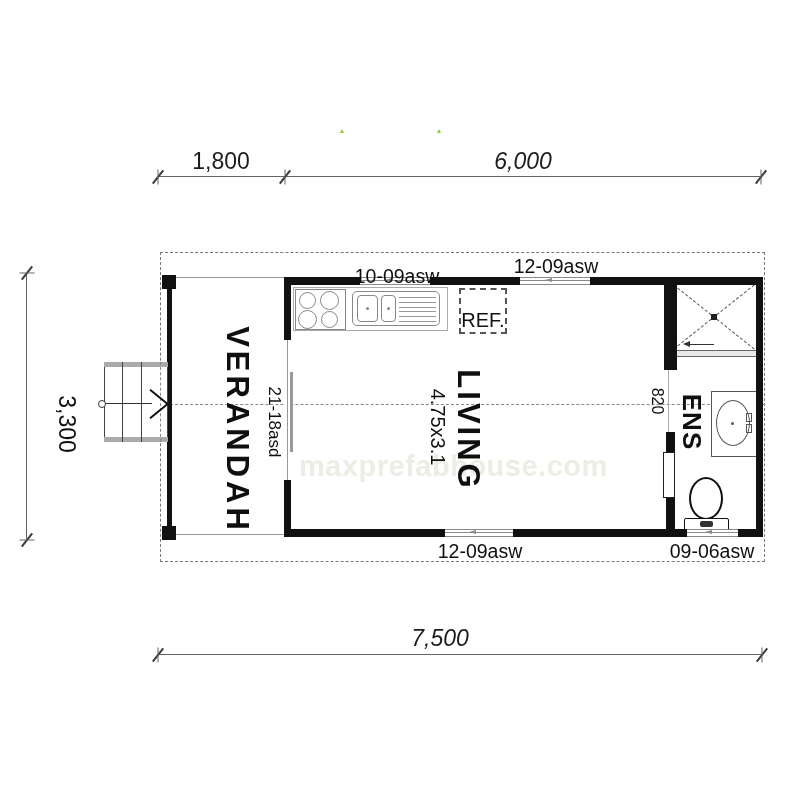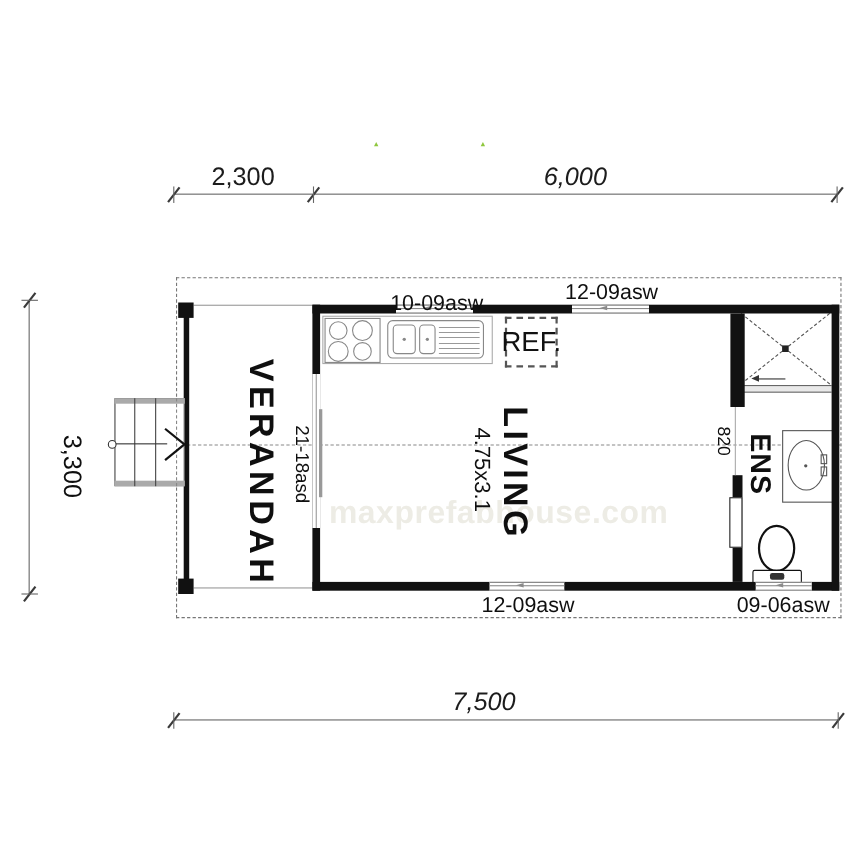--- a/index.html
+++ b/index.html
@@ -73,21 +73,21 @@
     <div class="burner" style="left:298px;top:310px;width:19px;height:19px;"></div>
     <div class="burner" style="left:321px;top:311px;width:17px;height:17px;"></div>
     <div class="fix" style="left:352px;top:291px;width:88px;height:35px;border-radius:5px;"></div>
     <div class="abs" style="left:357px;top:295px;width:21px;height:27px;border:1.2px solid #888;border-radius:4px;"></div>
     <div class="abs" style="left:366px;top:307px;width:3px;height:3px;background:#888;border-radius:50%;"></div>
     <div class="abs" style="left:381px;top:295px;width:15px;height:27px;border:1.2px solid #888;border-radius:4px;"></div>
     <div class="abs" style="left:387px;top:307px;width:3px;height:3px;background:#888;border-radius:50%;"></div>
     <div class="abs" style="left:399px;top:297px;width:37px;height:26px;background:repeating-linear-gradient(to bottom,#999 0,#999 1px,transparent 1px,transparent 4.8px);"></div>
   </div>
 
-  <div class="abs" style="left:459px;top:288px;width:48px;height:46px;border:2px dashed #555;display:flex;align-items:center;justify-content:center;font-size:25px;">
+  <div class="abs" style="left:459px;top:288px;width:48px;height:46px;border:2px dashed #555;display:flex;align-items:flex-end;justify-content:center;font-size:20px;">
     <span>REF.</span>
   </div>
 
   <div>
     <div class="abs" style="left:714px;top:317px;width:103px;height:0;border-top:1.7px dashed #555;transform:translate(-50%,-50%) rotate(38.5deg);"></div>
     <div class="abs" style="left:714px;top:317px;width:103px;height:0;border-top:1.7px dashed #555;transform:translate(-50%,-50%) rotate(-38.5deg);"></div>
     <div class="abs" style="left:711px;top:314px;width:6px;height:6px;background:#222;"></div>
     <div class="abs" style="left:690px;top:344px;width:24px;height:1.3px;background:#333;"></div>
     <div class="abs" style="left:683px;top:341px;width:0;height:0;border-top:3px solid transparent;border-bottom:3px solid transparent;border-right:7px solid #333;"></div>
     <div class="abs" style="left:673px;top:350px;width:83px;height:7px;background:#e9e9e9;border-top:1.3px solid #666;border-bottom:1.3px solid #666;"></div>
@@ -155,21 +155,21 @@
   <div class="openlabel" style="left:712px;top:551px;">09-06asw</div>
 
   <div>
     <div class="dimline" style="left:158px;top:176px;width:603px;height:1.4px;"></div>
     <div class="tick" style="left:158px;top:177px;"></div>
       <div class="textv" style="left:158px;top:177px;"></div>
     <div class="tick" style="left:285px;top:177px;"></div>
       <div class="textv" style="left:285px;top:177px;"></div>
     <div class="tick" style="left:761px;top:177px;"></div>
       <div class="textv" style="left:761px;top:177px;"></div>
-    <div class="dimlabel" style="left:221px;top:161px;">2,300</div>
+    <div class="dimlabel" style="left:221px;top:161px;">1,800</div>
     <div class="dimlabel" style="left:523px;top:161px;font-style:italic;">6,000</div>
   </div>
 
   <div>
     <div class="dimline" style="left:26px;top:273px;width:1.4px;height:267px;"></div>
     <div class="tick" style="left:27px;top:273px;"></div>
       <div class="texth" style="left:27px;top:273px;"></div>
     <div class="tick" style="left:27px;top:540px;"></div>
       <div class="texth" style="left:27px;top:540px;"></div>
     <div class="rot dimlabel" style="left:66px;top:424px;transform:translate(-50%,-50%) rotate(90deg);">3,300</div>

